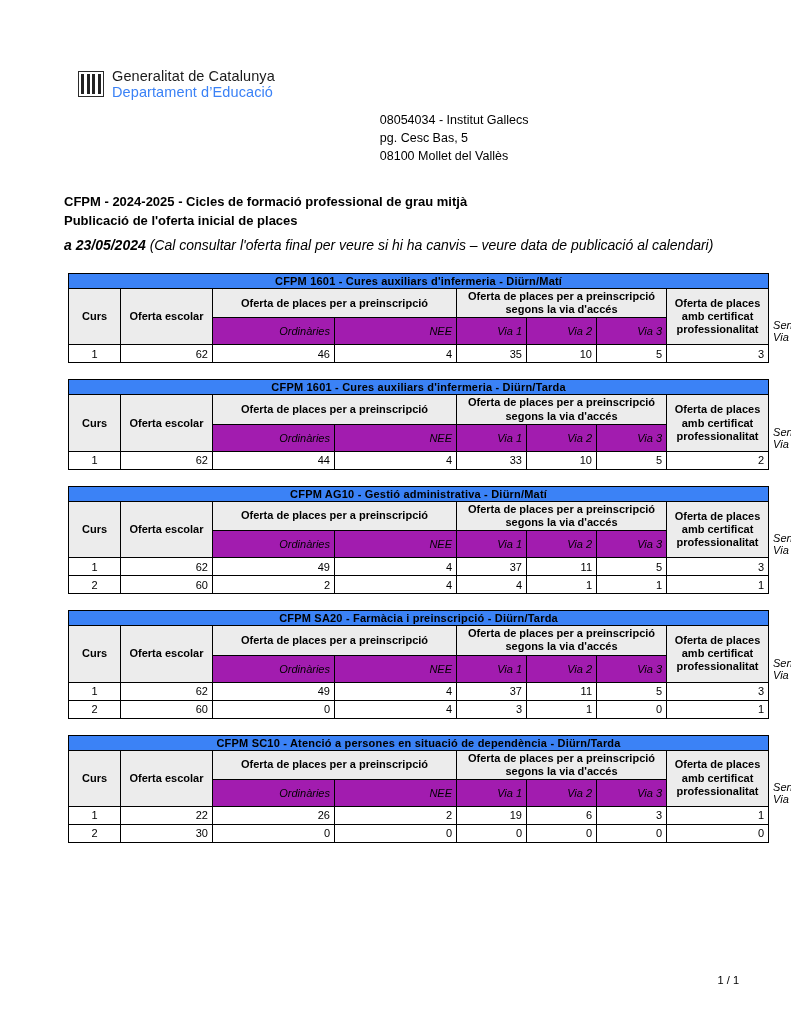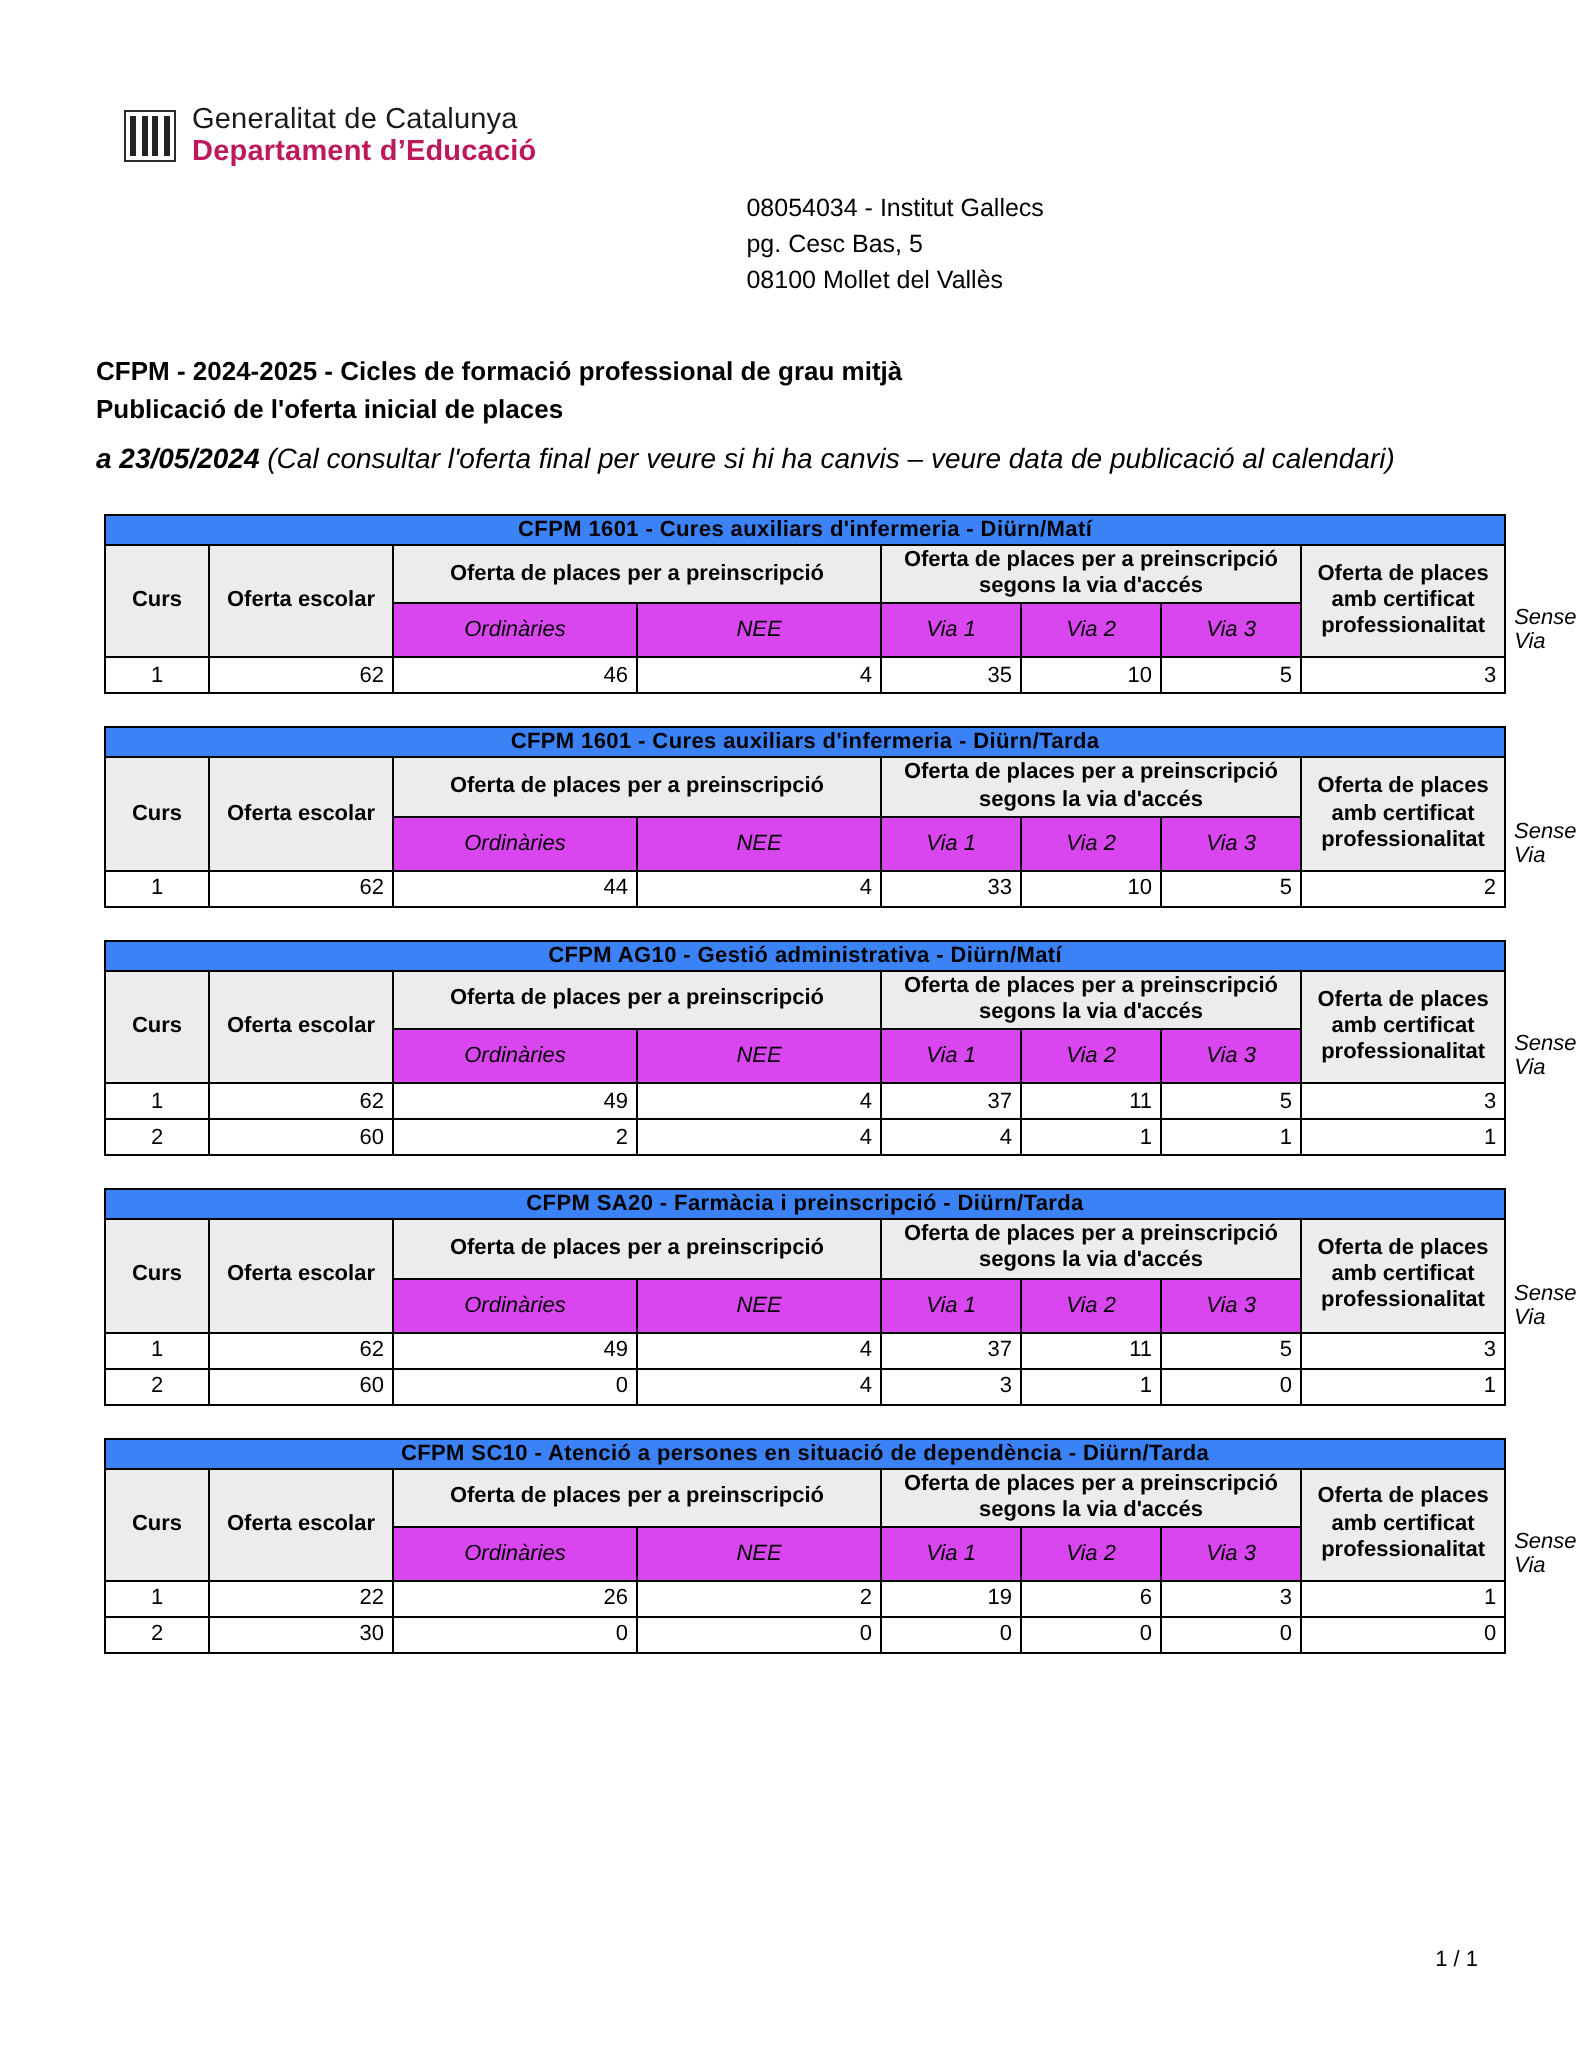--- a/index.html
+++ b/index.html
@@ -12,21 +12,21 @@
     background: #ffffff;
     font-family: "Liberation Sans", sans-serif;
     color: #000000;
     position: relative;
   }
   .page {
     position: relative;
     width: 791px;
     height: 1024px;
     box-sizing: border-box;
-    padding: 0;
+    padding: 16px;
   }
   
   .header {
     display: flex;
     align-items: flex-start;
     padding-top: 52px;
   }
   .logo-block {
     display: flex;
     align-items: center;
@@ -52,22 +52,22 @@
   .logo-text {
     line-height: 1.12;
   }
   .logo-text .l1 {
     font-size: 14.5px;
     color: #1a1a1a;
     letter-spacing: .1px;
   }
   .logo-text .l2 {
     font-size: 14.5px;
-    font-weight: bold;
-    color: #be185d;
+    font-weight: normal;
+    color: #3b82f6;
     letter-spacing: .1px;
   }
   .center-address {
     margin-left: 105px;
     font-size: 12.5px;
     line-height: 1.45;
     padding-top: 2px;
     margin-top: 41px;
   }
   
@@ -115,22 +115,22 @@
   }
   .hd {
     background: #ececec;
     text-align: center;
     font-weight: bold;
     font-size: 11px;
     line-height: 1.2;
     padding: 4px 3px;
   }
   .sub {
-    background: #d946ef;
-    text-align: center;
+    background: #a21caf;
+    text-align: right;
     font-style: italic;
     font-size: 10.5px;
     padding: 2px 3px;
   }
   .num {
     text-align: right;
     padding-right: 6px;
     font-size: 11px;
     height: 15px;
     margin-left: 24px;

